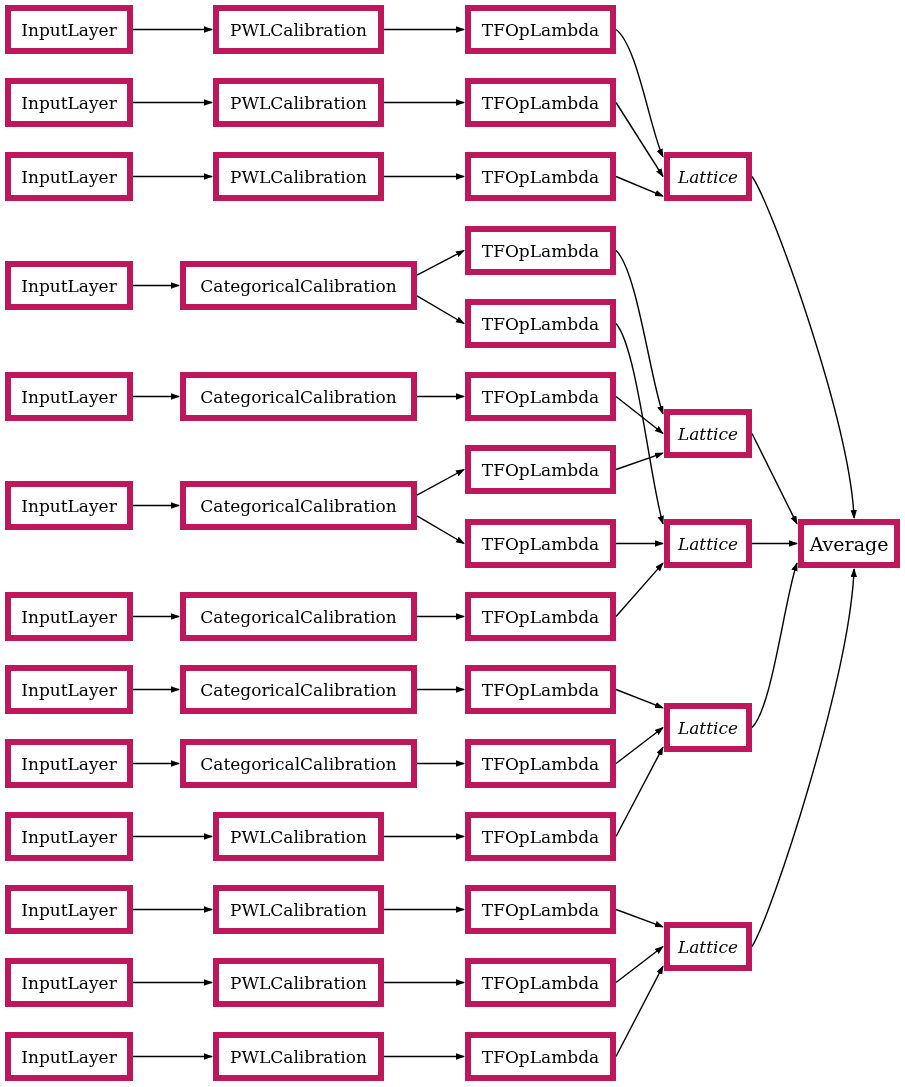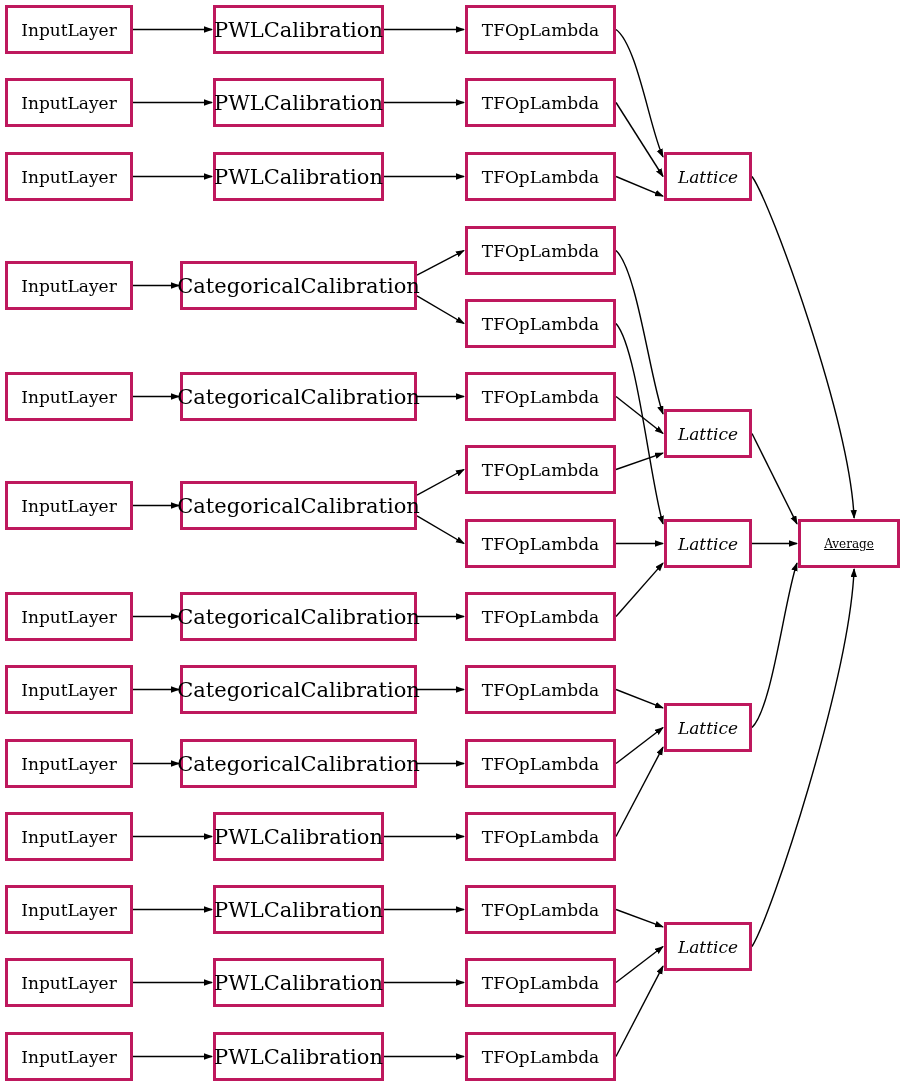--- a/index.html
+++ b/index.html
@@ -1,25 +1,25 @@
 <!DOCTYPE html>
 <html><head>
 <meta charset="utf-8">
 <style>
   html,body{margin:0;padding:0;background:#ffffff;}
   body{font-family:"DejaVu Serif","Liberation Serif",serif;}
   #canvas{position:relative;width:905px;height:1087px;background:#ffffff;overflow:hidden;}
-  .node{position:absolute;box-sizing:border-box;border:3px solid #be185d;background:#ffffff;
+  .node{position:absolute;box-sizing:border-box;border:6px solid #be185d;background:#ffffff;
         display:flex;align-items:center;justify-content:center;text-align:center;
         font-family:"DejaVu Serif","Liberation Serif",serif;color:#000000;white-space:nowrap;}
   .node.lvl-input{font-size:17px;}
-  .node.lvl-calib{font-size:21px;text-align:right;}
+  .node.lvl-calib{font-size:17px;text-align:right;}
   .node.lvl-op{font-size:17px;}
   .node.lvl-lattice{font-size:17px;font-style:italic;}
-  .node.lvl-out{font-size:12px;text-decoration:underline;}
+  .node.lvl-out{font-size:19px;}
   svg.edges{position:absolute;left:0;top:0;width:905px;height:1087px;pointer-events:none;}
   svg.edges path{fill:none;stroke:#000000;stroke-width:1.4;}
   svg.edges polygon{fill:#000000;}
 </style>
 </head>
 <body>
 
 <div id="canvas">
   <svg class="edges" viewBox="0 0 905 1087" xmlns="http://www.w3.org/2000/svg">
     <defs>

